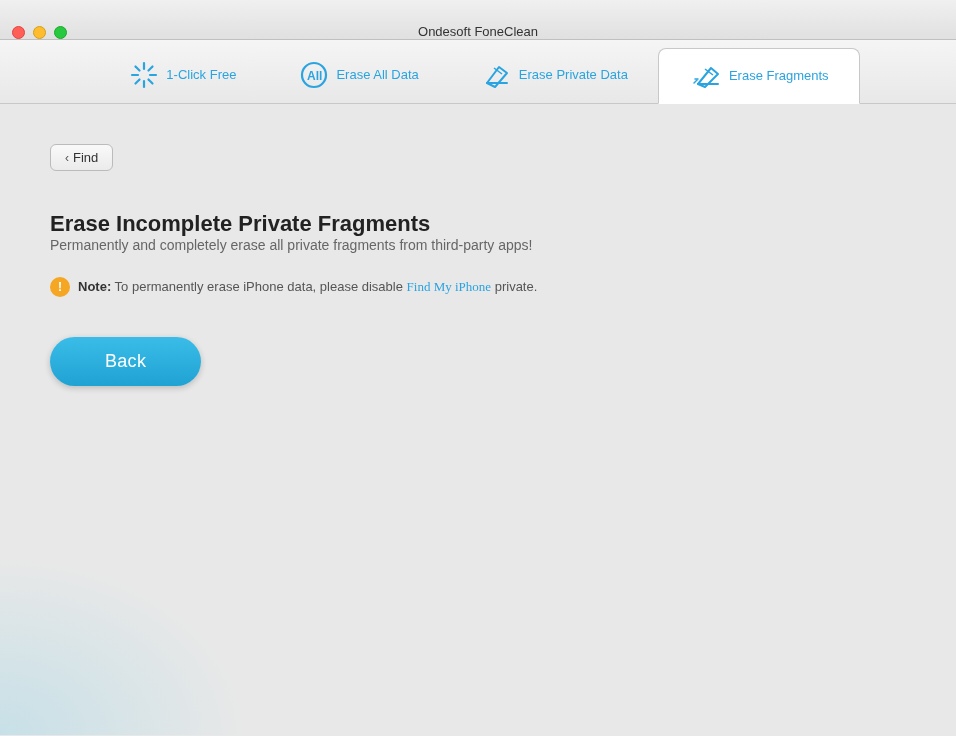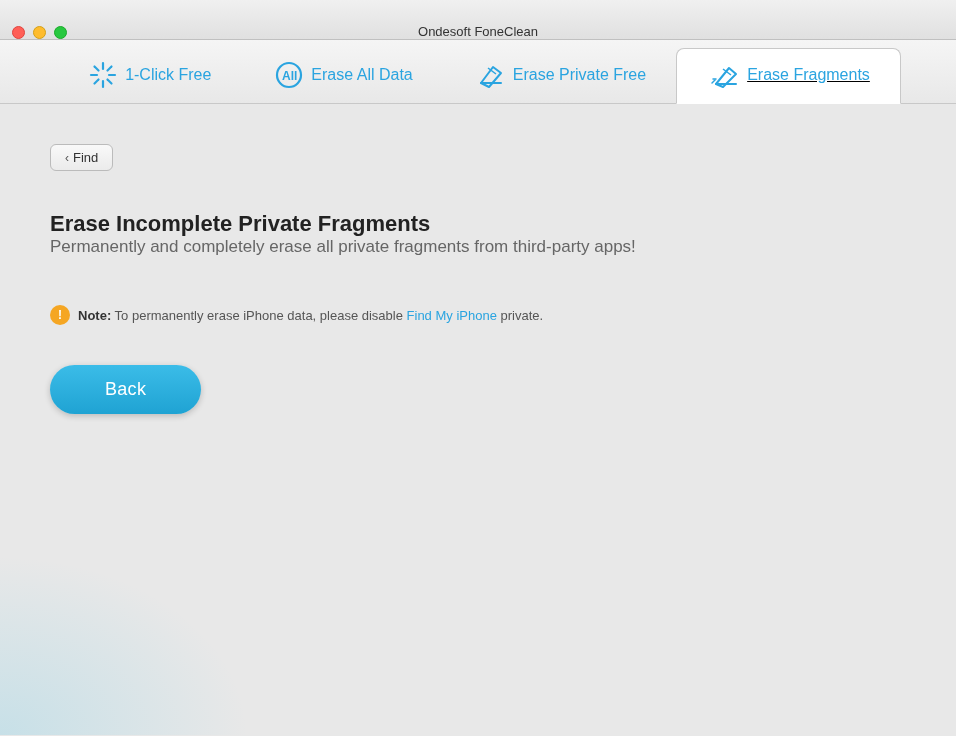--- a/index.html
+++ b/index.html
@@ -85,38 +85,37 @@
       min-width: 140px;
       gap: 4px;
       position: relative;
     }
 
     .tab-item.active {
       background: white;
       border: 1px solid #c8c8c8;
       border-bottom: 1px solid white;
       margin-bottom: -1px;
-      text-decoration: underline;
     }
 
     .tab-icon {
       width: 36px;
       height: 36px;
       display: flex;
       align-items: center;
       justify-content: center;
     }
 
     .tab-icon svg {
       width: 32px;
       height: 32px;
     }
 
     .tab-label {
-      font-size: 16px;
+      font-size: 13px;
       color: #2aa4e0;
     }
 
     
     .main-content {
       width: 100%;
       height: calc(736px - 40px - 65px);
       background-color: #e8e8e8;
       padding: 40px 50px;
       position: relative;
@@ -141,23 +140,23 @@
       color: #555;
     }
 
     .page-title {
       font-size: 22px;
       font-weight: 700;
       color: #222;
     }
 
     .page-subtitle {
-      font-size: 17px;
+      font-size: 14px;
       color: #666;
-      margin-bottom: 48px;
+      margin-bottom: 24px;
     }
 
     .note-row {
       display: flex;
       align-items: center;
       gap: 8px;
       margin-bottom: 40px;
       font-size: 13px;
       color: #555;
     }
@@ -182,20 +181,21 @@
     }
 
     .note-text strong {
       color: #333;
     }
 
     .note-link {
       color: #2aa4e0;
       text-decoration: none;
       cursor: pointer;
+      font-family: Liberation Serif, serif;
     }
 
     .scan-button {
       background: linear-gradient(to bottom, #3bbce8, #1fa3d3);
       color: white;
       border: none;
       border-radius: 30px;
       padding: 14px 55px;
       font-size: 18px;
       font-weight: 500;
@@ -258,21 +258,21 @@
 
   <div class="tab-item">
     <div class="tab-icon">
       <svg viewBox="0 0 32 32" fill="none" xmlns="http://www.w3.org/2000/svg">
 
         <path d="M6 24 L18 8 L26 14 L14 28 Z" stroke="#2aa4e0" stroke-width="2" fill="none" stroke-linejoin="round"></path>
         <line x1="6" y1="24" x2="26" y2="24" stroke="#2aa4e0" stroke-width="2" stroke-linecap="round"></line>
         <line x1="13" y1="9" x2="21" y2="15" stroke="#2aa4e0" stroke-width="1.5"></line>
       </svg>
     </div>
-    <span class="tab-label">Erase Private Free</span>
+    <span class="tab-label">Erase Private Data</span>
   </div>
 
   <div class="tab-item active">
     <div class="tab-icon">
       <svg viewBox="0 0 32 32" fill="none" xmlns="http://www.w3.org/2000/svg">
 
         <path d="M7 25 L20 9 L27 15 L14 28 Z" stroke="#2aa4e0" stroke-width="2" fill="none" stroke-linejoin="round"></path>
         <line x1="7" y1="25" x2="27" y2="25" stroke="#2aa4e0" stroke-width="2" stroke-linecap="round"></line>
         <line x1="14" y1="10" x2="22" y2="16" stroke="#2aa4e0" stroke-width="1.5"></line>
 

